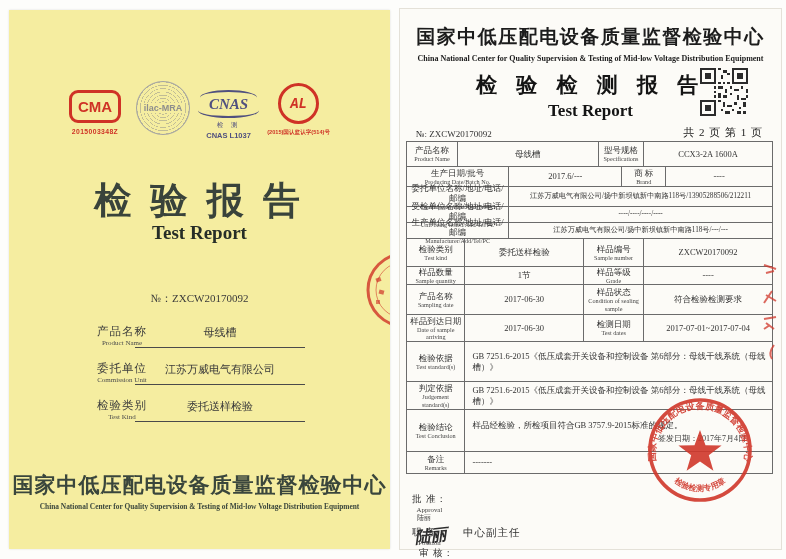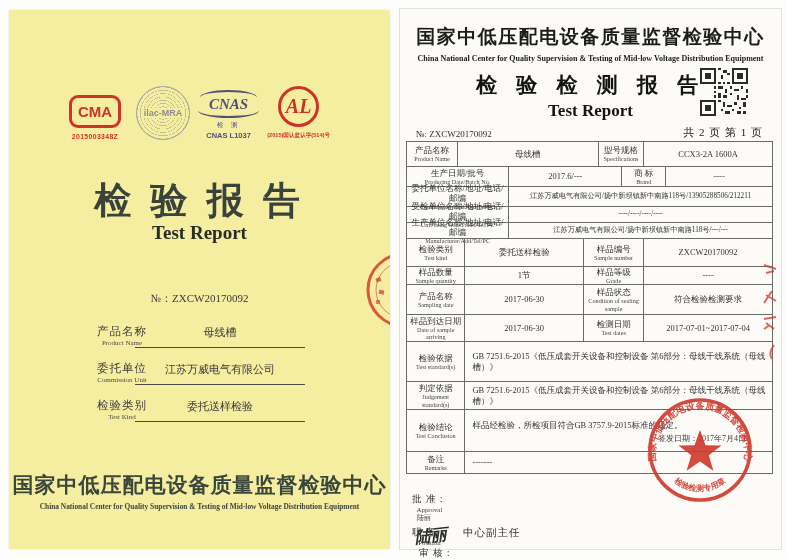--- a/index.html
+++ b/index.html
@@ -4,40 +4,40 @@
 <style>
   html,body{margin:0;padding:0;}
   body{
     width:786px;height:559px;position:relative;overflow:hidden;
     background:#fdfdfb;
     font-family:"Liberation Serif","DejaVu Serif",serif;
     -webkit-font-smoothing:antialiased;
   }
   
   .page-cover{position:absolute;left:9px;top:10px;width:381px;height:539px;background:#f5eda0;box-shadow:0 0 2px rgba(0,0,0,.12);}
-  .logos{position:absolute;top:58px;left:0;right:0;display:flex;justify-content:center;align-items:flex-end;gap:15px;}
+  .logos{position:absolute;top:58px;left:0;right:0;display:flex;justify-content:center;align-items:center;gap:15px;}
   .logo{display:flex;flex-direction:column;align-items:center;}
   .logo-cma{margin-top:16px;}
   .cma-box{width:46px;height:27px;border:3px solid #cf3226;border-radius:9px;display:flex;align-items:center;justify-content:center;
     font-family:"Liberation Sans",sans-serif;font-weight:bold;font-size:15px;color:#cf3226;letter-spacing:0;}
   .cma-num{font-family:"Liberation Sans",sans-serif;font-size:6.8px;font-weight:bold;color:#cf3226;margin-top:5px;letter-spacing:.4px;}
   .logo-ilac{margin-top:8px;}
   .ilac-circle{width:54px;height:54px;border-radius:50%;border:1px solid #a3a3a3;box-sizing:border-box;
     background:repeating-radial-gradient(circle at 50% 50%, rgba(140,140,140,0) 0 2.6px, rgba(140,140,140,.5) 2.6px 3.3px);
     display:flex;align-items:center;justify-content:center;}
   .ilac-text{font-family:"Liberation Sans",sans-serif;font-size:9px;font-weight:bold;color:#8d8d8d;background:#f5eda0;padding:0 1px;white-space:nowrap;}
   .logo-cnas{margin-top:26px;}
   .cnas-word{font-size:15px;font-weight:bold;font-style:italic;color:#50507f;position:relative;padding:2px 4px;}
   .cnas-word::before{content:"";position:absolute;left:-5px;right:-5px;top:-4px;height:13px;border-top:2.5px solid #50507f;border-radius:50%;}
   .cnas-word::after{content:"";position:absolute;left:-7px;right:-7px;bottom:-3px;height:13px;border-bottom:2.5px solid #50507f;border-radius:50%;}
   .cnas-sub{font-size:6.5px;color:#50507f;margin-top:6px;letter-spacing:3px;}
   .cnas-code{font-family:"Liberation Sans",sans-serif;font-size:7.5px;font-weight:bold;color:#50507f;margin-top:1px;}
   .logo-al{margin-top:12px;}
   .al-circle{width:41px;height:41px;border-radius:50%;border:3.5px solid #cf3226;box-sizing:border-box;display:flex;align-items:center;justify-content:center;
-    font-size:20px;font-weight:bold;font-style:italic;color:#cf3226;}
+    font-size:14px;font-weight:bold;font-style:italic;color:#cf3226;font-family:Liberation Mono, monospace;}
   .al-code{font-family:"Liberation Sans",sans-serif;font-size:5.6px;font-weight:bold;color:#cf3226;margin-top:5px;white-space:nowrap;}
   .cover-title{position:absolute;top:166px;width:100%;text-align:center;font-size:37px;font-weight:bold;color:#39433b;letter-spacing:5px;}
   .cover-title-en{position:absolute;top:212px;width:100%;text-align:center;font-size:19px;font-weight:bold;color:#262d27;}
   .cover-no{position:absolute;top:237px;width:100%;text-align:center;font-size:11px;color:#3a3a3a;margin-top:44px;}
   .cover-fields{position:absolute;top:312px;left:0;width:100%;}
   .cfield{position:relative;height:37px;}
   .cf-label{position:absolute;left:60px;width:106px;text-align:center;top:2px;}
   .cf-cn{font-size:11.5px;color:#3c3c3c;letter-spacing:1px;}
   .cf-en{font-size:7px;color:#4c4c4c;}
   .cf-value{position:absolute;left:126px;width:170px;top:3px;text-align:center;font-size:11px;color:#3a3a3a;border-bottom:1.2px solid #4a4a4a;padding-bottom:7px;}

